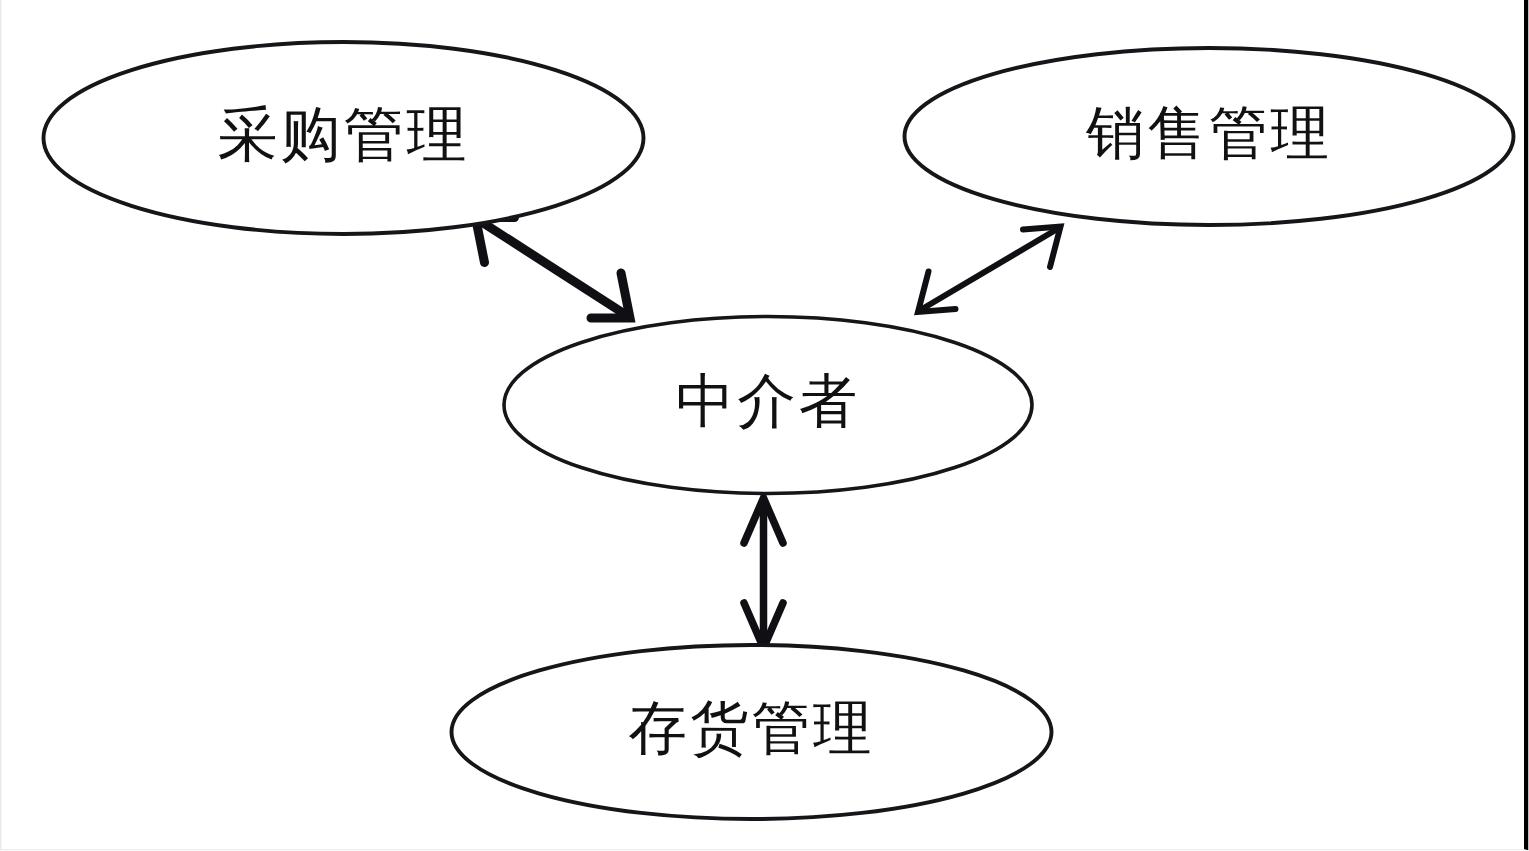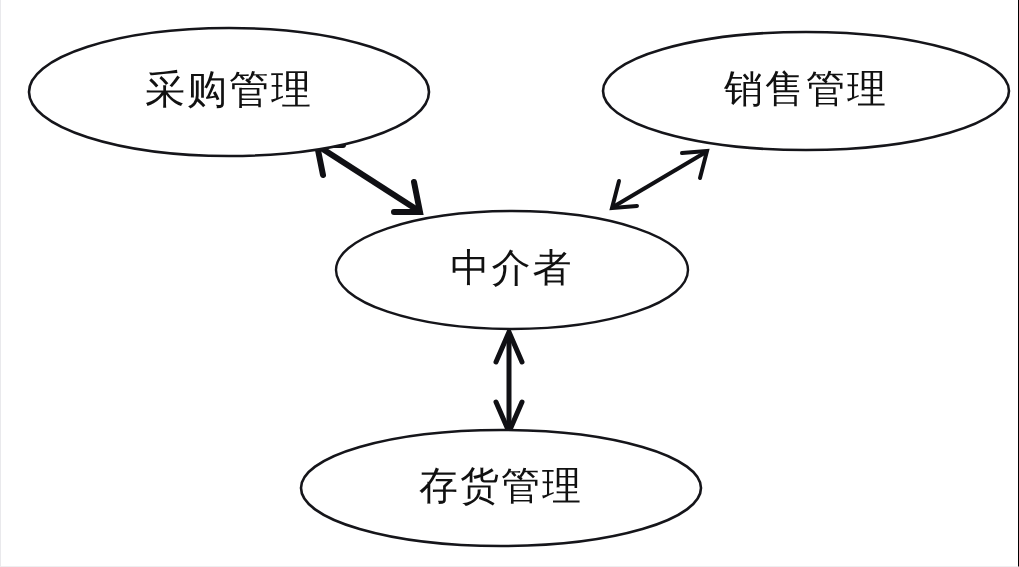--- a/index.html
+++ b/index.html
@@ -12,21 +12,21 @@
     font-family: "Liberation Serif", "DejaVu Serif", serif;
   }
   #diagram-root {
     position: relative;
     width: 1019px;
     height: 567px;
     background: #ffffff;
     overflow: hidden;
     box-sizing: border-box;
     border-left: 1px solid #e9e9ec;
-    border-right: 1px solid #000000;
+    border-right: 3px solid #000000;
     border-bottom: 1px solid #eeeef0;
   }
   #diagram-svg {
     position: absolute;
     top: 0;
     left: 0;
     width: 1019px;
     height: 567px;
     display: block;
   }

